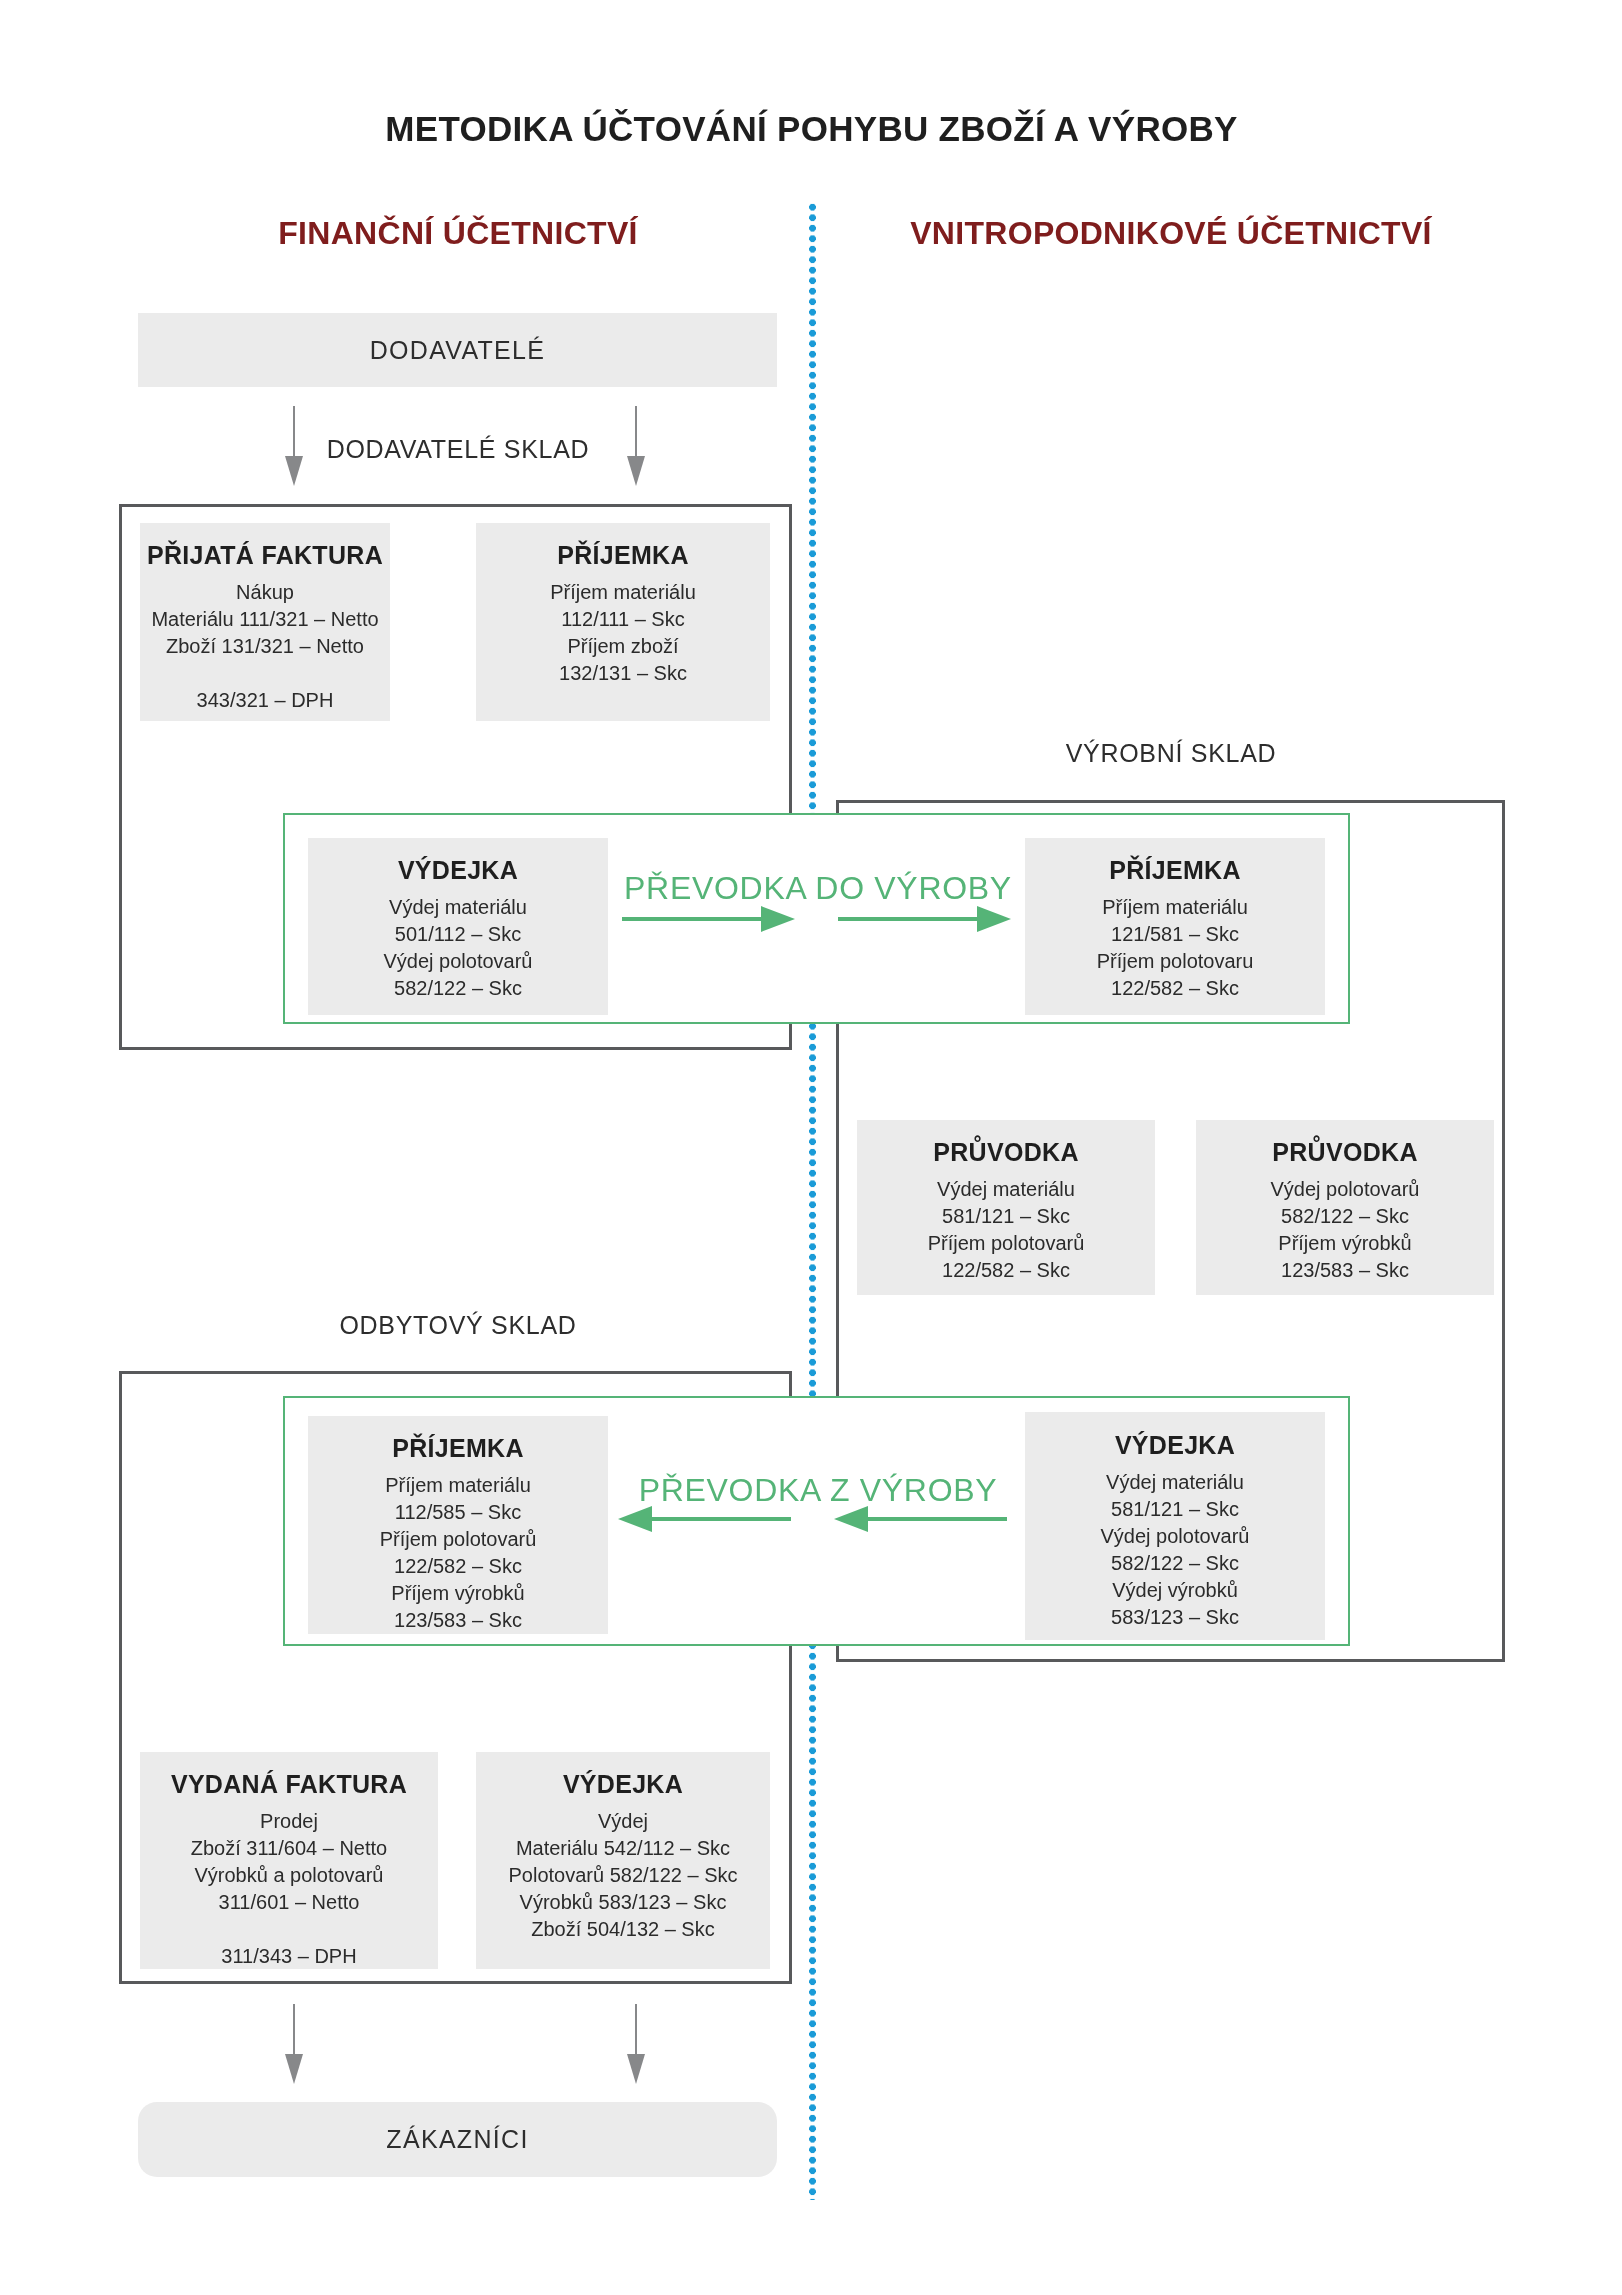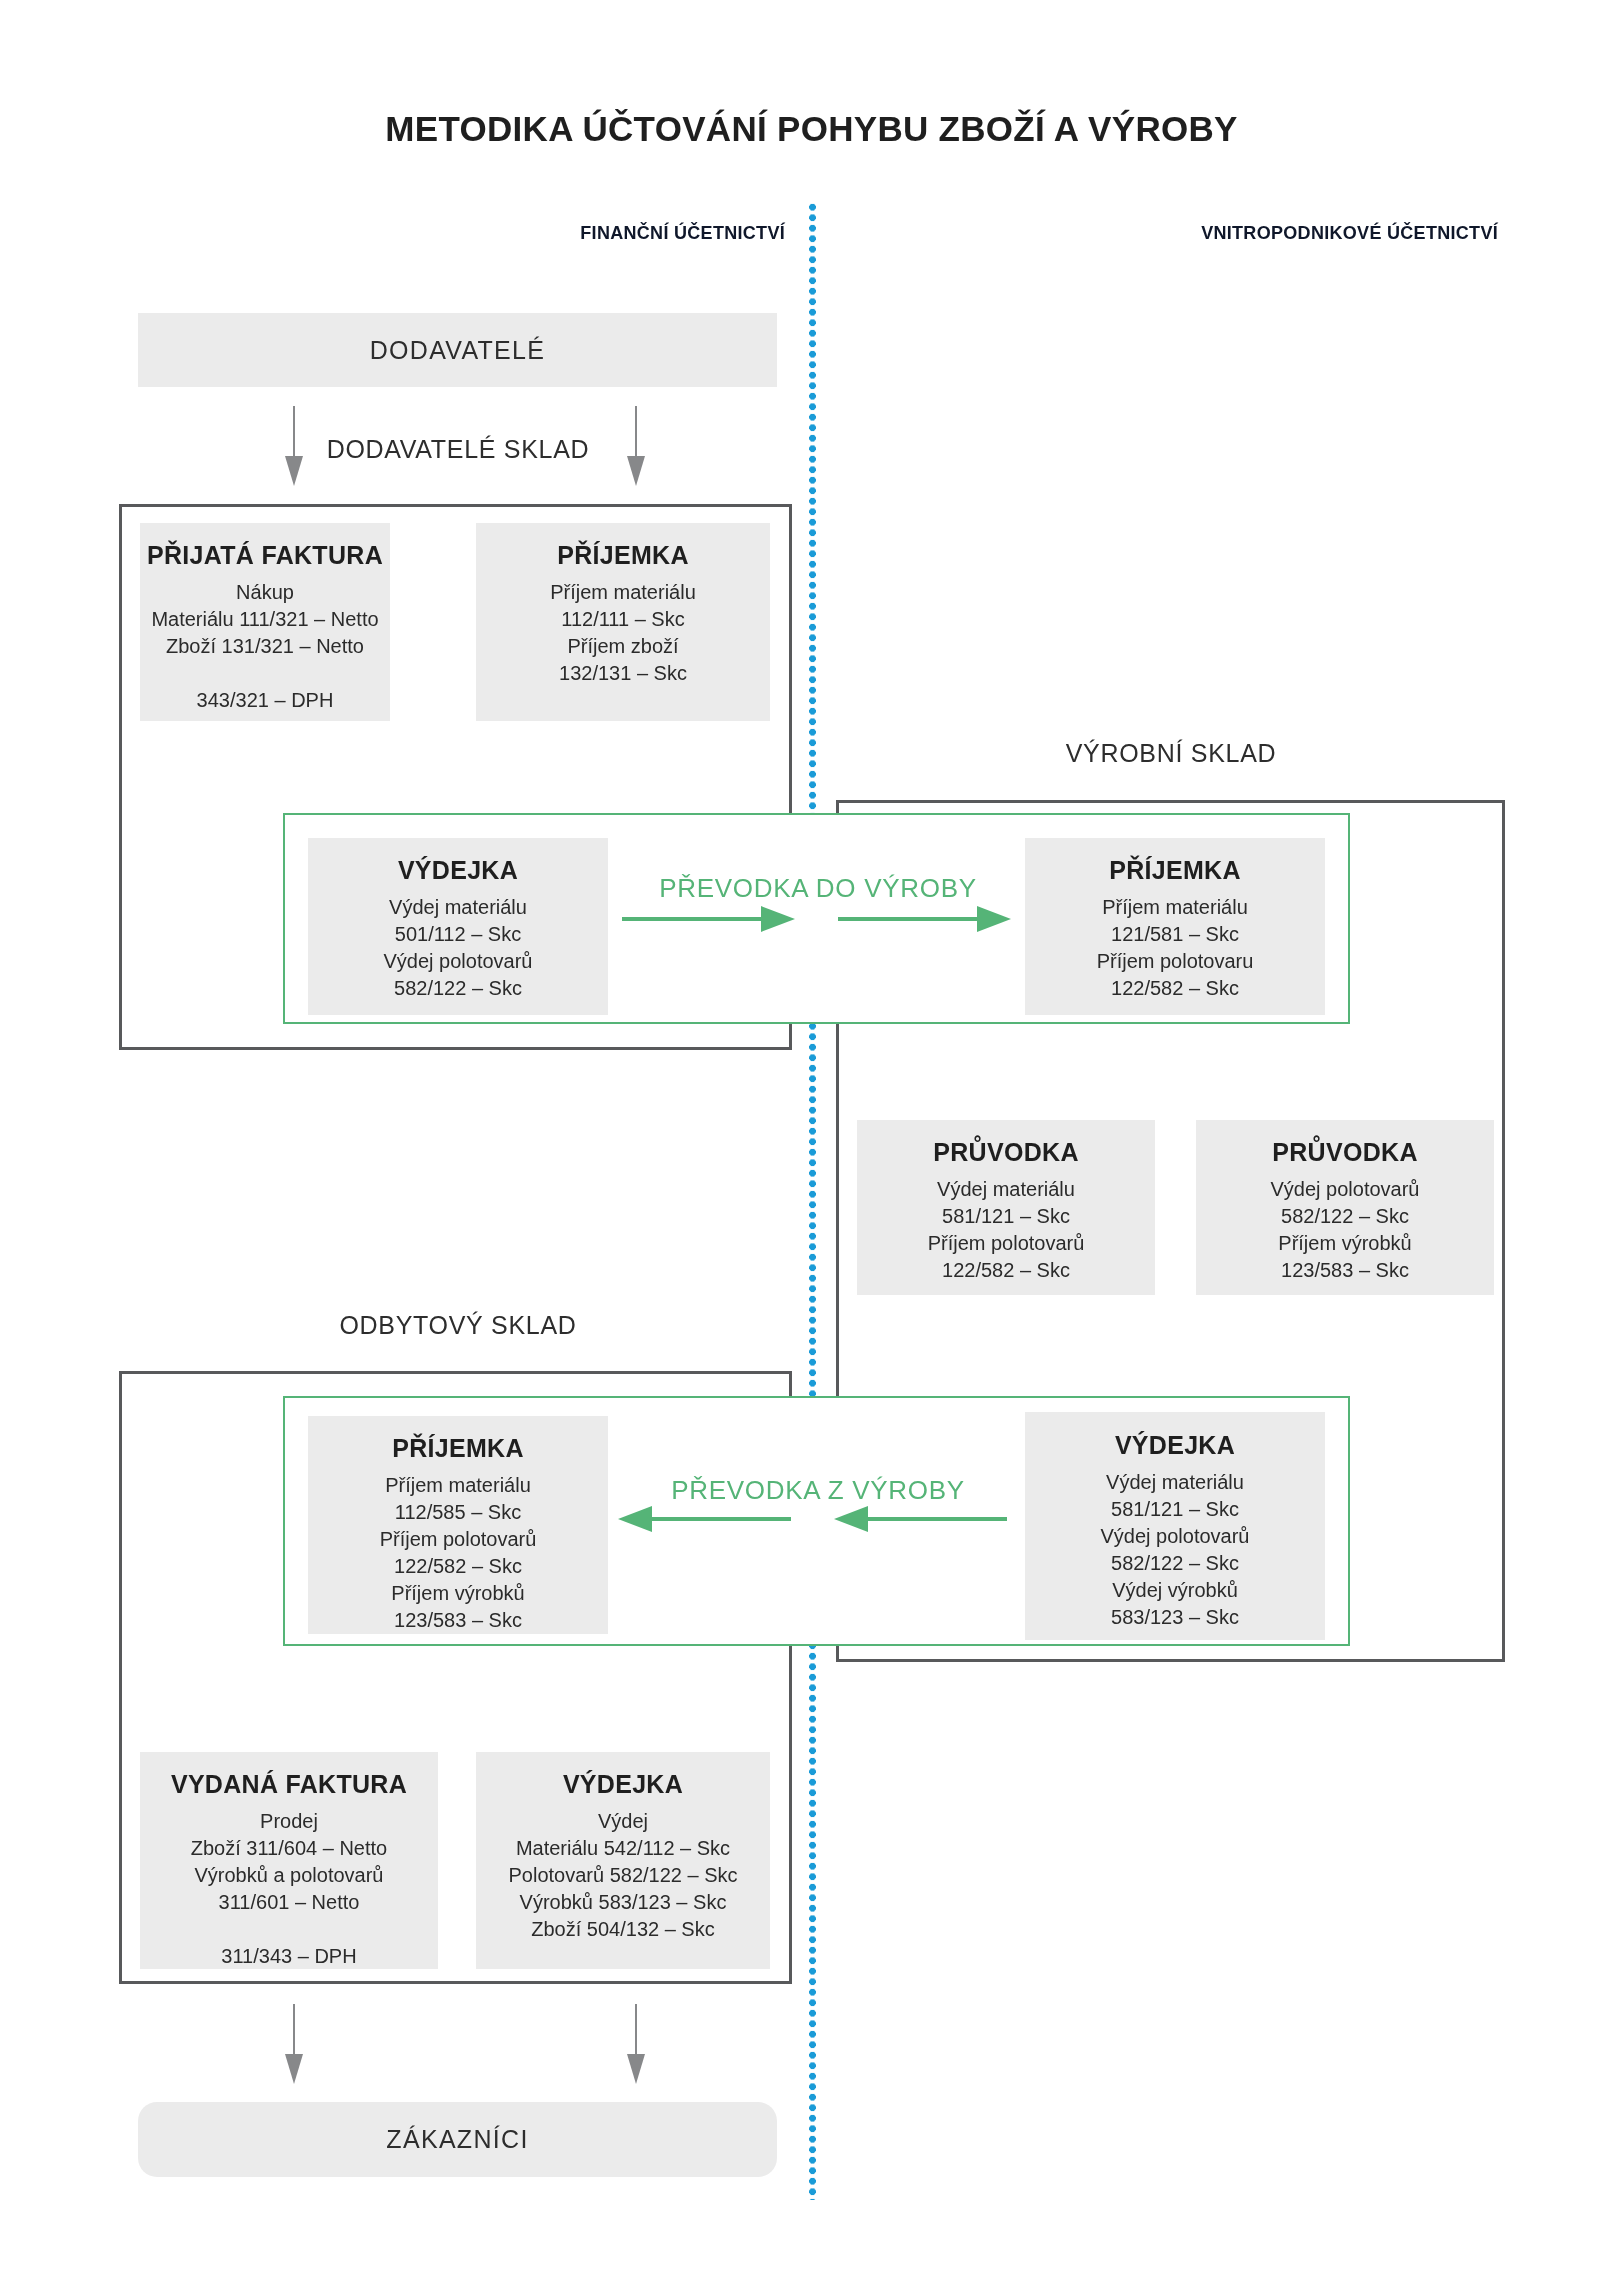--- a/index.html
+++ b/index.html
@@ -8,21 +8,21 @@
     font-family:"Liberation Sans",sans-serif;color:#2B2B2B;
   }
   .abs{position:absolute;}
 
   .page-title{
     left:0;top:105px;width:1623px;height:47px;line-height:47px;
     font-size:35px;font-weight:bold;letter-spacing:0.3px;color:#1F1F1F;text-align:center;
   }
   .col-header{
     top:216px;width:654px;height:34px;line-height:34px;
-    font-size:18px;font-weight:bold;letter-spacing:0.3px;color:#0f172a;text-align:right;
+    font-size:32px;font-weight:bold;letter-spacing:0.3px;color:#7f1d1d;text-align:center;
   }
   .divider{
     left:809px;top:202px;width:7.2px;height:1998px;z-index:1;
     background-image:radial-gradient(circle at 3.6px 5.2px,#1A9BD7 3.3px,rgba(26,155,215,0) 3.7px);
     background-size:7.2px 10.5px;background-repeat:repeat-y;
   }
   .endpoint{
     left:138px;width:639px;background:#EBEBEB;z-index:4;
     font-size:25px;letter-spacing:1.3px;color:#2D2D2D;text-align:center;
   }
@@ -40,21 +40,21 @@
     background:#EBEBEB;text-align:center;z-index:4;box-sizing:border-box;
   }
   .card-title{
     margin-top:18.3px;margin-bottom:9.2px;font-size:25px;font-weight:bold;
     letter-spacing:0.3px;color:#1F1F1F;
   }
   .card-lines{
     font-size:20px;line-height:27px;white-space:pre-line;color:#2B2B2B;
   }
   .transfer-label{
-    width:458px;height:31px;line-height:31px;font-size:26px;letter-spacing:0.7px;
+    width:458px;height:31px;line-height:31px;font-size:32px;letter-spacing:0.7px;
     color:#55B477;text-align:center;z-index:5;
   }
   
   .varrow{width:2px;height:50px;background:#87888A;z-index:4;}
   .varrow::after{
     content:"";position:absolute;left:50%;transform:translateX(-50%);bottom:-30px;
     width:0;height:0;border-left:9.2px solid transparent;border-right:9.2px solid transparent;
     border-top:30px solid #87888A;
   }
   

